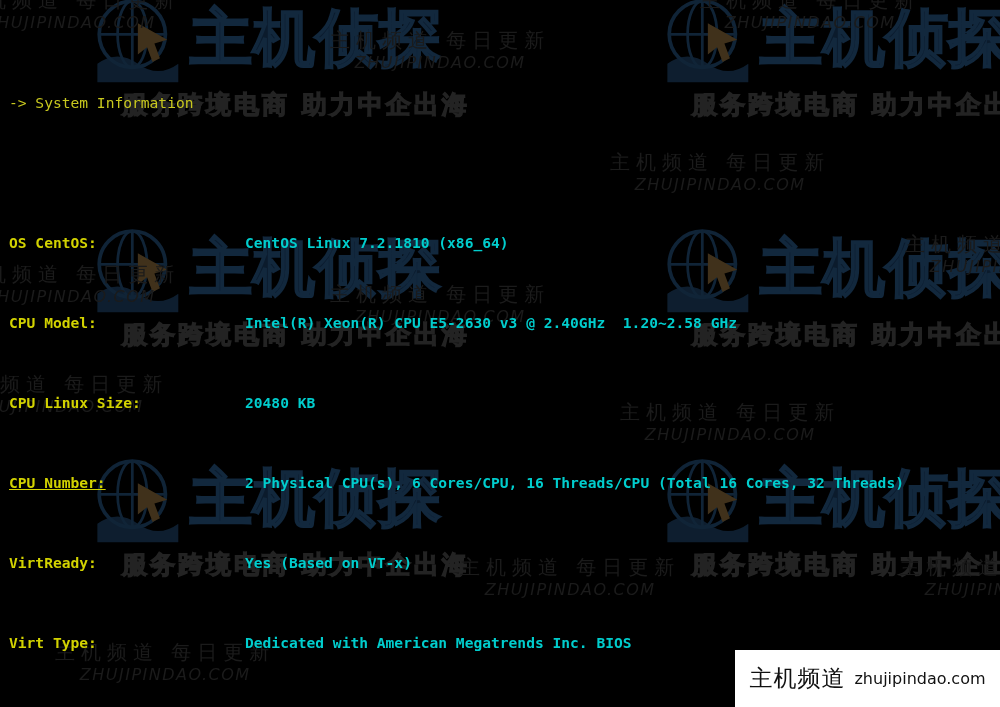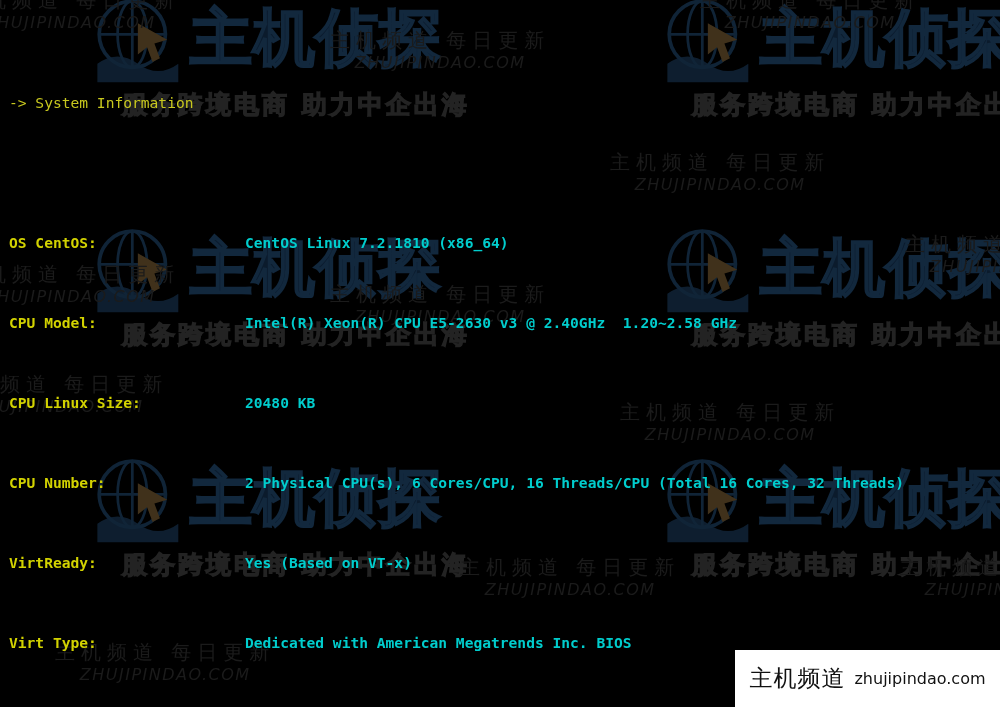--- a/index.html
+++ b/index.html
@@ -279,21 +279,21 @@
     
     <span class="line c-head">-&gt; System Information</span>
     <span class="blank"> </span>
 
     <span class="line"><span class="c-key mkey" style="display: inline-block; width: 236px;">OS CentOS:</span><span class="c-val">CentOS Linux 7.2.1810 (x86_64)</span></span>
 
     <span class="line"><span class="c-key mkey" style="display: inline-block; width: 236px;">CPU Model:</span><span class="c-val">Intel(R) Xeon(R) CPU E5-2630 v3 @ 2.40GHz</span><span class="c-white">  </span><span class="c-val">1.20~2.58 GHz</span></span>
 
     <span class="line"><span class="c-key mkey" style="display: inline-block; width: 236px;">CPU Linux Size:</span><span class="c-val">20480 KB</span></span>
 
-    <span class="line"><span class="c-key mkey" style="display: inline-block; width: 236px;">CPU Number:</span><span class="c-val">2 Physical CPU(s), 6 Cores/CPU, 16 Threads/CPU (Total 16 Cores, 32 Threads)</span></span>
+    <span class="line"><span class="c-key mkey" style="display: inline-block; width: 236px; text-decoration: underline;">CPU Number:</span><span class="c-val">2 Physical CPU(s), 6 Cores/CPU, 16 Threads/CPU (Total 16 Cores, 32 Threads)</span></span>
 
     <span class="line"><span class="c-key mkey" style="display: inline-block; width: 236px;">VirtReady:</span><span class="c-val">Yes (Based on VT-x)</span></span>
 
     <span class="line"><span class="c-key mkey" style="display: inline-block; width: 236px;">Virt Type:</span><span class="c-val">Dedicated with American Megatrends Inc. BIOS</span></span>
 
     
 
     
 
     

